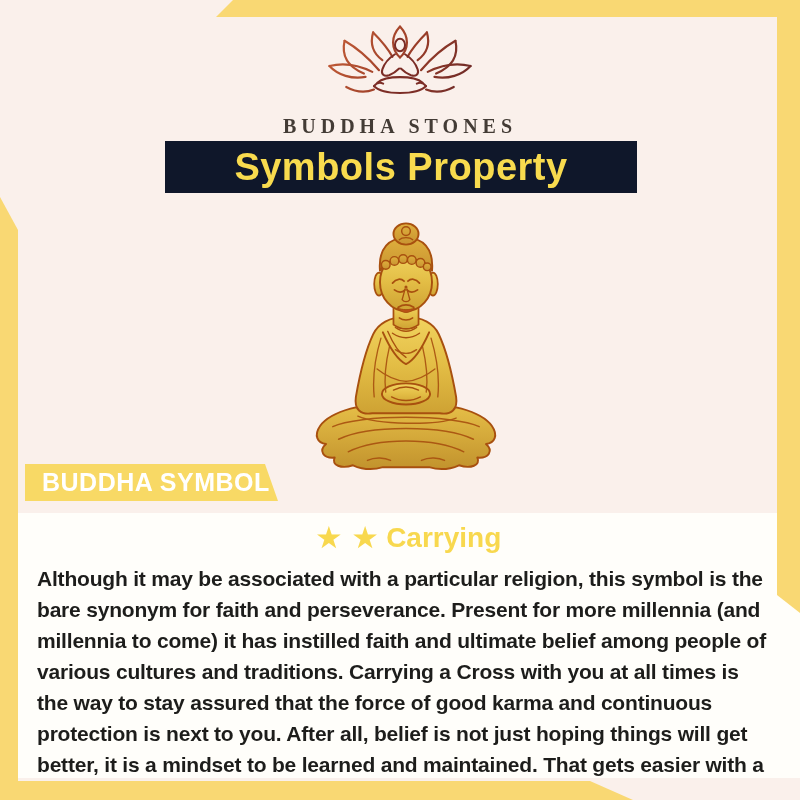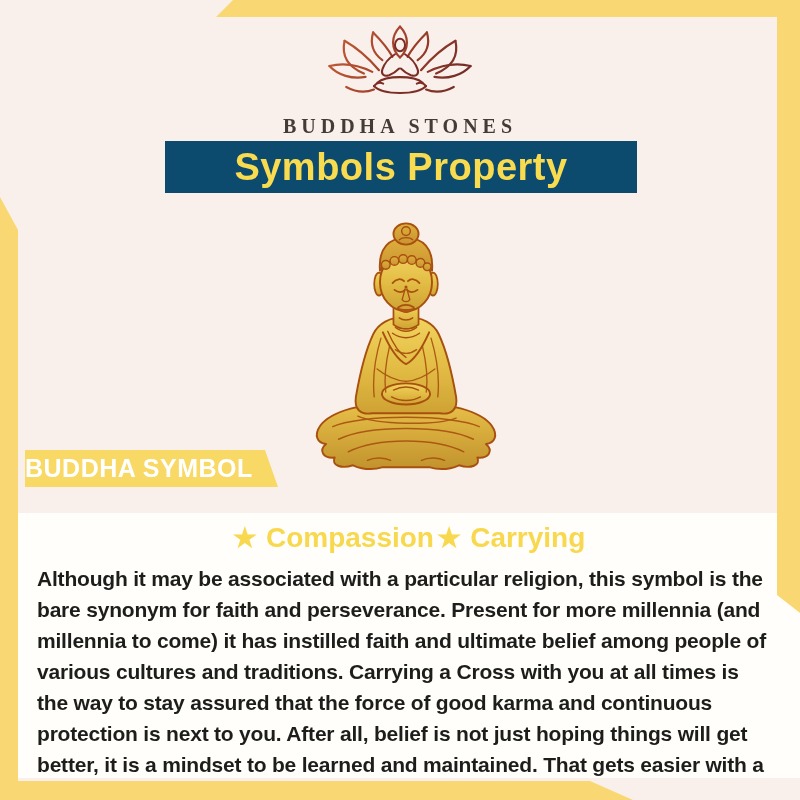--- a/index.html
+++ b/index.html
@@ -22,36 +22,36 @@
   .brand { position:absolute; top:24px; left:0; width:100%; text-align:center; z-index:2; }
   .brand svg.lotus { width:152px; height:84px; display:block; margin:0 auto; }
   .brand-name {
     margin-top:7px; font-family:"Liberation Serif", serif; font-size:20px;
     letter-spacing:5px; color:#433B35; font-weight:600;
   }
 
   
   .title-box {
     position:absolute; left:165px; top:141px; width:472px; height:52px;
-    background:#0c4a6e; display:flex; align-items:center; justify-content:center; z-index:3;
+    background:#0f172a; display:flex; align-items:center; justify-content:center; z-index:3;
   }
   .title-box h1 {
     margin:0; font-size:38px; font-weight:bold; color:#F8DB4E; letter-spacing:0.5px;
   }
 
   
   .buddha { position:absolute; left:300px; top:202px; width:212px; height:276px; margin:0; z-index:2; }
   .buddha svg { width:100%; height:100%; }
 
   
   .ribbon {
-    position:absolute; left:25px; top:450px; width:253px; height:37px;
+    position:absolute; left:25px; top:464px; width:253px; height:37px;
     background:#F8D965; z-index:5;
     clip-path:polygon(0 0, 240px 0, 253px 37px, 0 37px);
-    display:flex; align-items:center; box-sizing:border-box;
+    display:flex; align-items:center; padding-left:17px; box-sizing:border-box;
   }
   .ribbon span { color:#FFFFFF; font-size:25px; font-weight:bold; letter-spacing:0.5px; }
 
   
   .content {
     position:absolute; left:18px; top:513px; width:782px; height:265px;
     background:#FFFEFA; z-index:1;
   }
   .props {
     margin-top:9px; display:flex; justify-content:center; align-items:center;
@@ -193,21 +193,20 @@
   </figure>
 
   <div class="ribbon">
     <span>BUDDHA SYMBOL</span>
   </div>
 
   <section class="content">
     <div class="props">
       <span class="star">★</span>
       <span class="gap"></span>
-      <span class="prop-label">Compassion</span>
       <span class="star star2">★</span>
       <span class="gap"></span>
       <span class="prop-label">Carrying</span>
     </div>
     <p class="desc">Although it may be associated with a particular religion, this symbol is the bare synonym for faith and perseverance. Present for more millennia (and millennia to come) it has instilled faith and ultimate belief among people of various cultures and traditions. Carrying a Cross with you at all times is the way to stay assured that the force of good karma and continuous protection is next to you. After all, belief is not just hoping things will get better, it is a mindset to be learned and maintained. That gets easier with a Cross symbol to look at.</p>
   </section>
 
 </div>
 
 </body></html>

